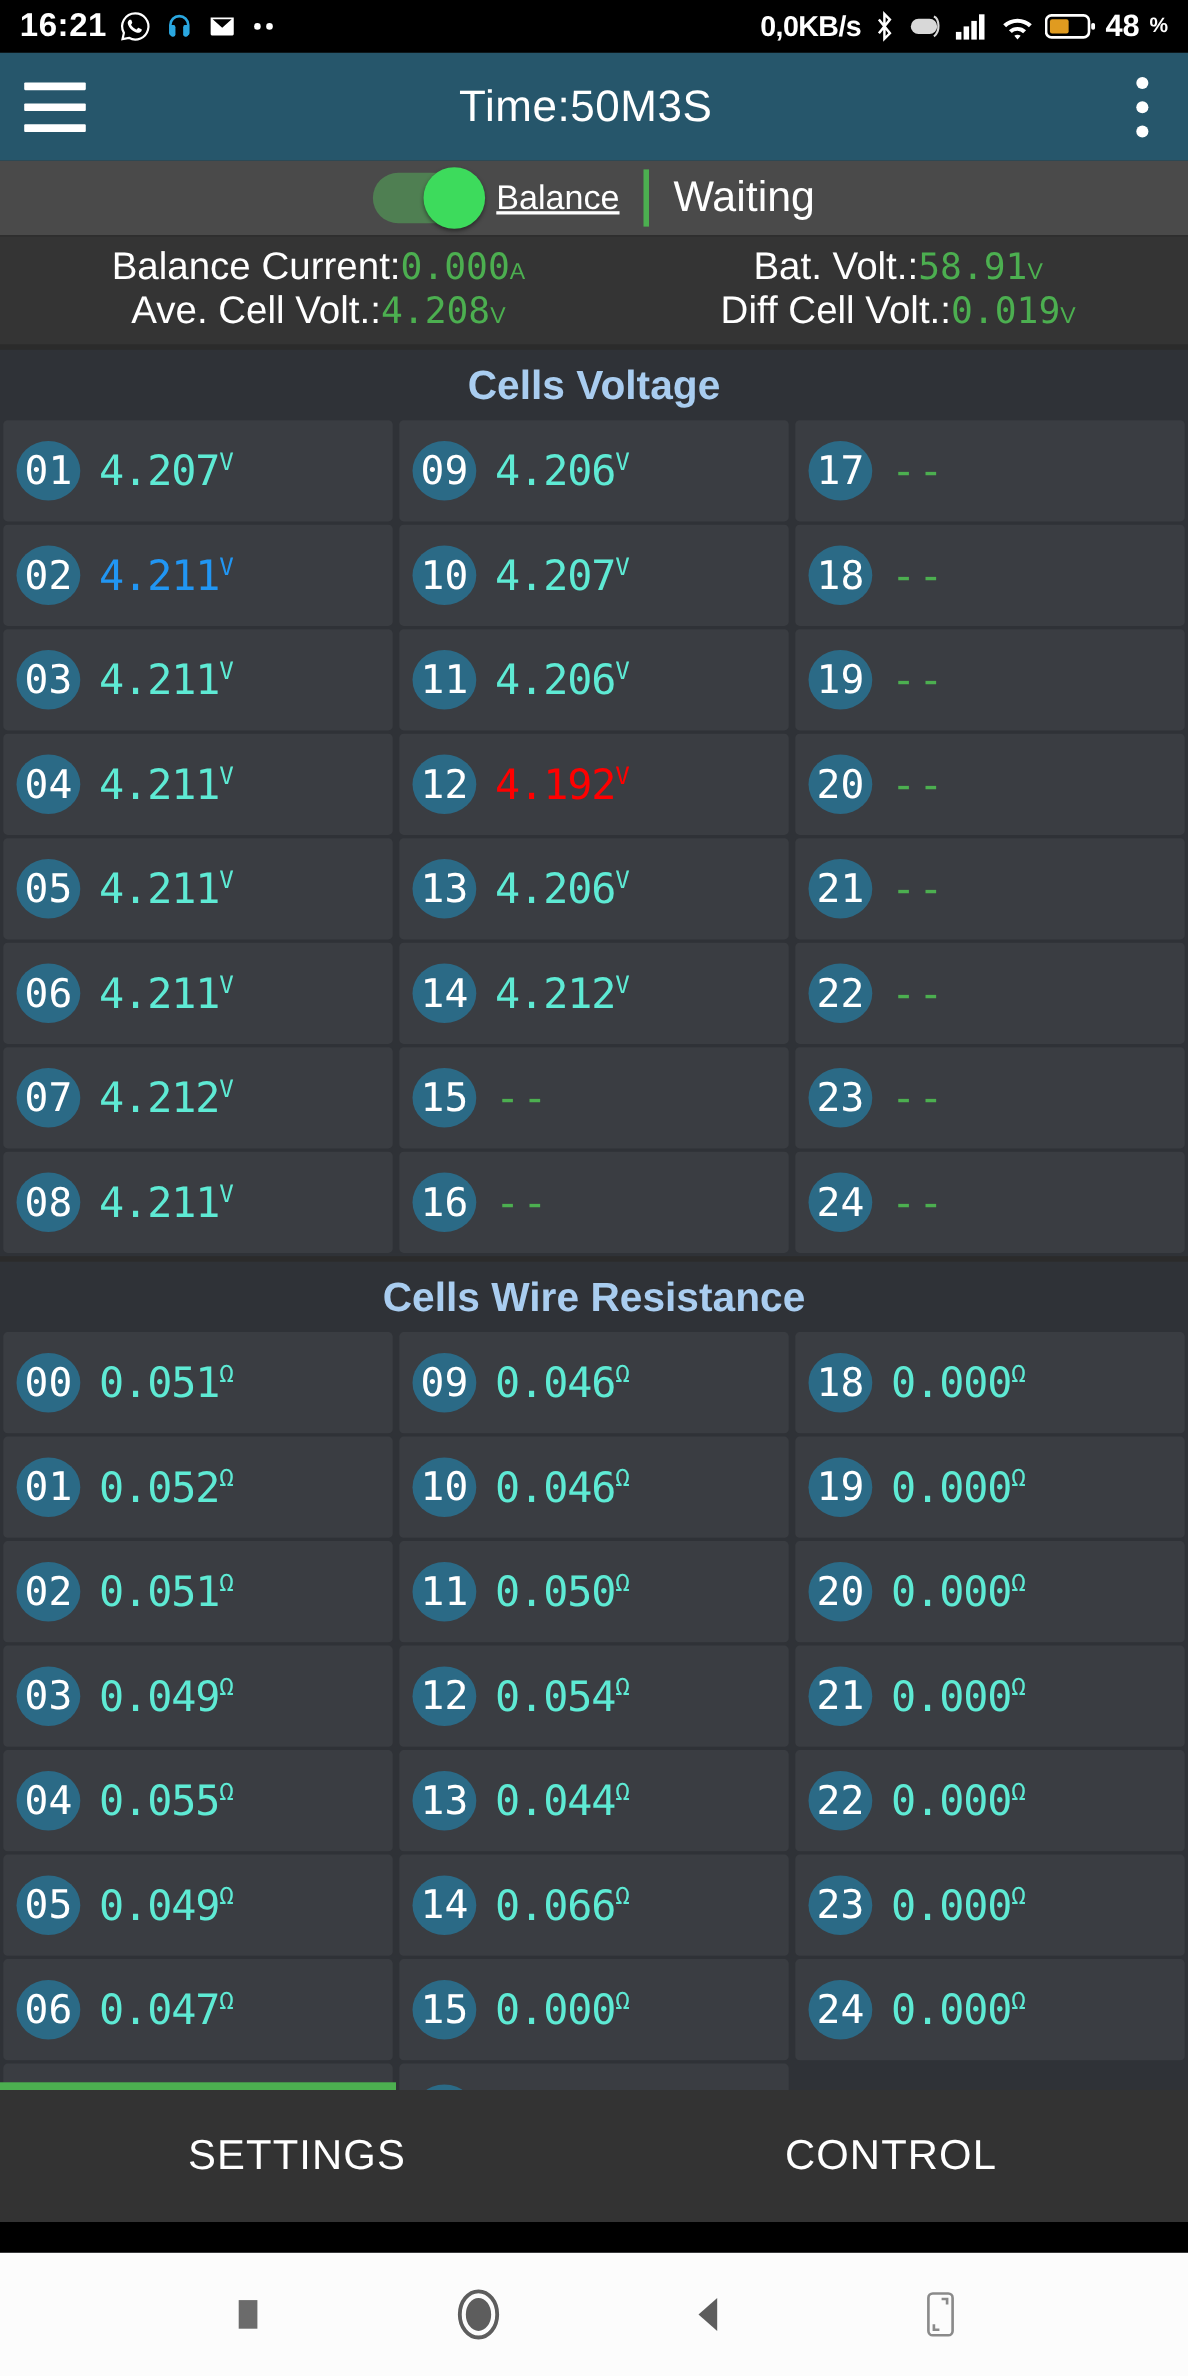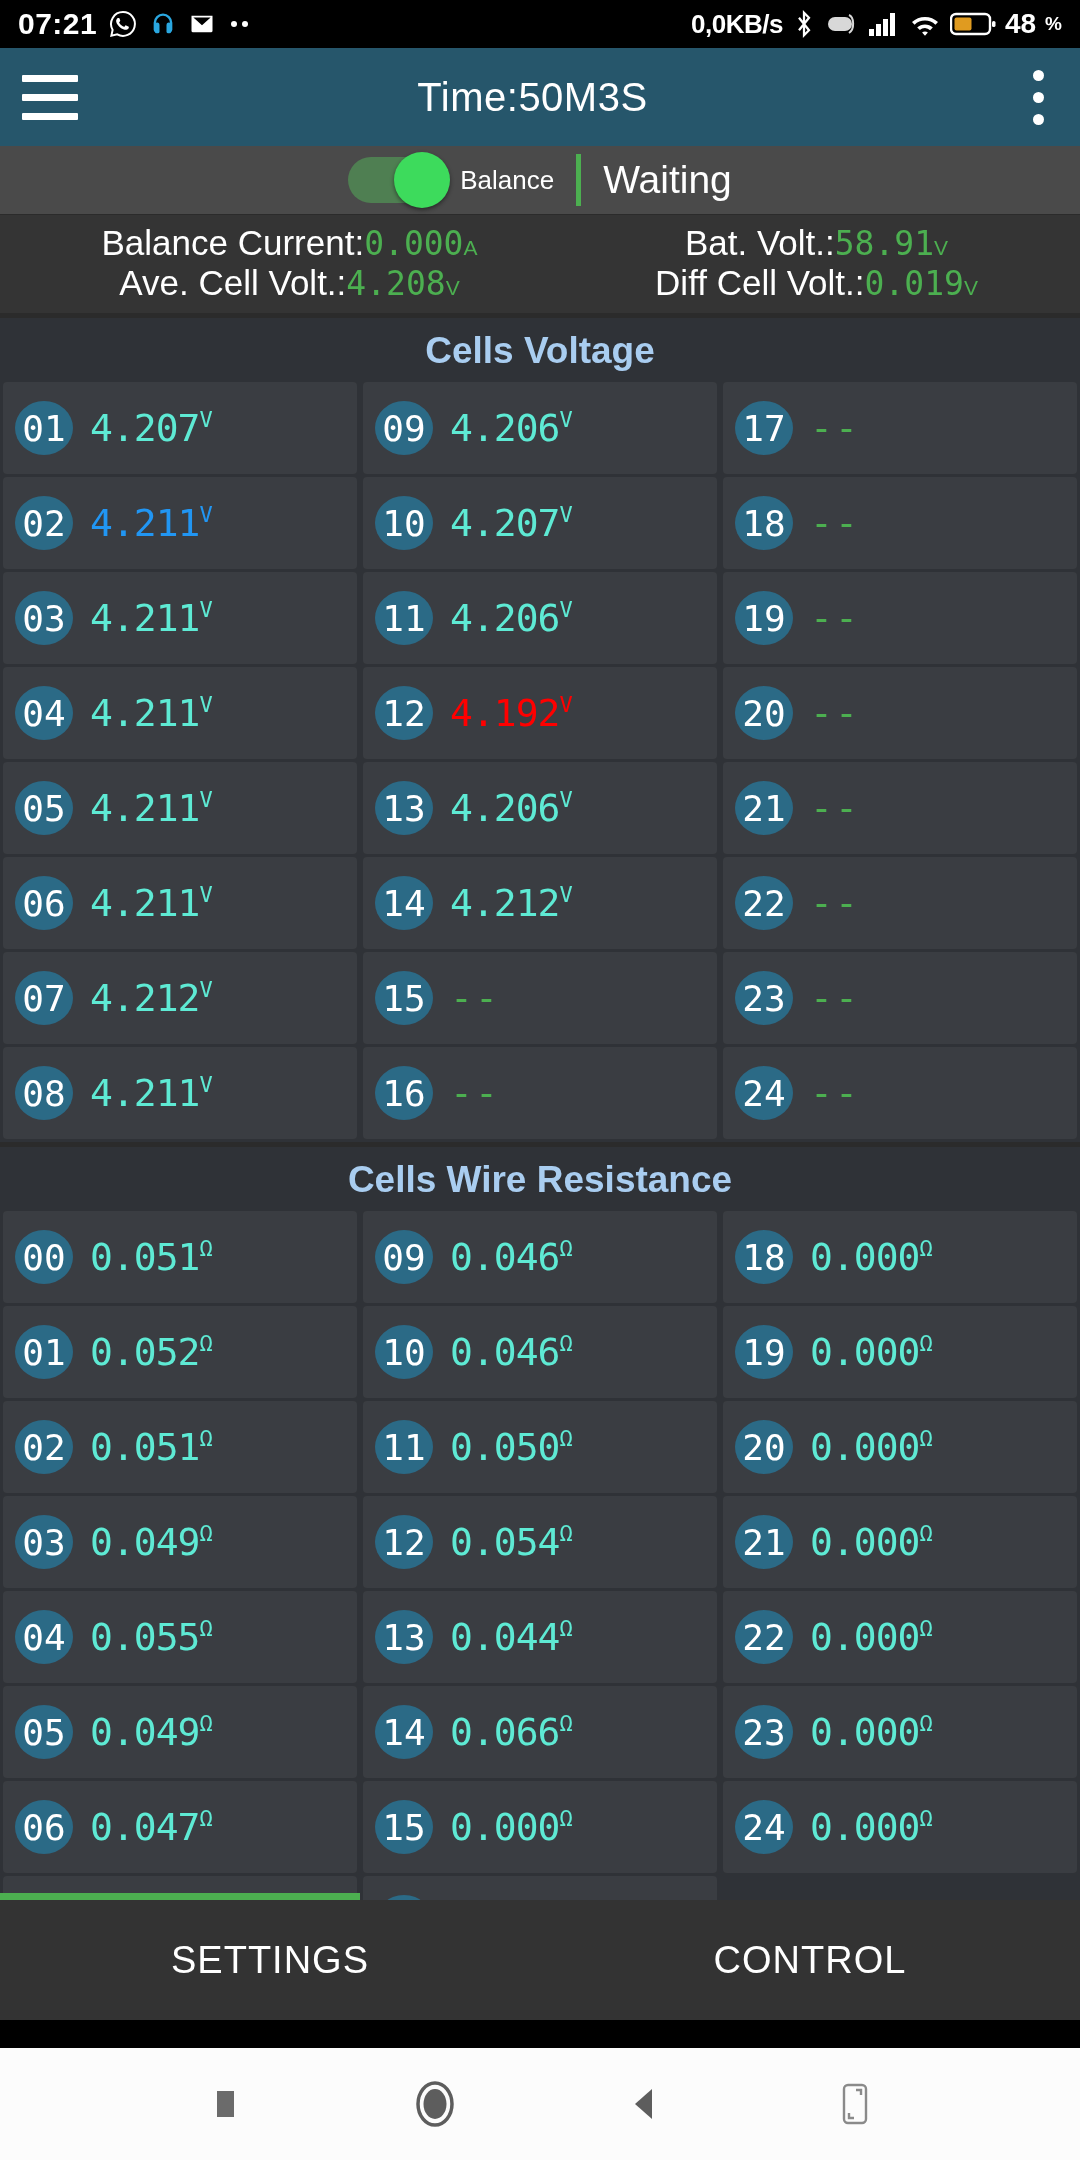--- a/index.html
+++ b/index.html
@@ -47,21 +47,21 @@
   }
   .switch {
     width:96px; height:46px; border-radius:23px; background:#4f7f52;
     position:relative; margin-right:16px; cursor:pointer;
   }
   .switch::after {
     content:""; position:absolute; right:-6px; top:-5px;
     width:56px; height:56px; border-radius:50%;
     background:#3ddb5c; box-shadow:0 2px 4px rgba(0,0,0,.45);
   }
-  .balance-label { color:#fff; font-size:26px; }
+  .balance-label { color:#fff; font-size:31px;text-decoration:underline; }
   .divider-v { width:5px; height:52px; background:#4caf50; margin:0 22px; }
   .status-label { color:#fff; font-size:39px; }
 
   
   .summary {
     background:#343434; padding:8px 0 10px;
     border-top:1px solid #2b2b2b;
   }
   .sum-row { display:flex;padding-left:26px; }
   .sum-cell {
@@ -129,21 +129,21 @@
   }
   .nav-btn { cursor:pointer; display:flex; align-items:center; justify-content:center; width:110px; height:110px;}
 </style>
 </head>
 <body>
 
 <div class="phone">
 
   <div class="statusbar">
     <div class="sb-left">
-      <span class="sb-clock">07:21</span>
+      <span class="sb-clock">16:21</span>
       <span class="icn">
         <svg width="30" height="30" viewBox="0 0 24 24">
             <path fill="none" stroke="#fff" stroke-width="1.6" d="M12 2.5A9.5 9.5 0 0 0 3.7 16.7L2.7 21.3l4.7-1A9.5 9.5 0 1 0 12 2.5Z"></path>
             <path fill="#fff" d="M9.2 7.6c-.2-.5-.4-.5-.6-.5h-.5c-.2 0-.5.1-.7.4-.3.3-.9.9-.9 2.1s.9 2.5 1 2.6c.1.2 1.7 2.8 4.3 3.8 2.1.8 2.6.7 3 .6.5-.1 1.5-.6 1.7-1.2.2-.6.2-1.1.2-1.2-.1-.1-.2-.2-.5-.3l-1.7-.8c-.2-.1-.4-.1-.6.1l-.7.9c-.1.2-.3.2-.5.1-.3-.1-1.2-.5-2.2-1.4-.8-.7-1.3-1.6-1.5-1.9-.1-.2 0-.4.1-.5l.4-.5c.1-.2.2-.3.3-.5 0-.2 0-.3-.1-.5l-.5-1.3Z"></path>
           </svg>
       </span>
       <span class="icn">
         <svg width="28" height="28" viewBox="0 0 24 24">
             <path fill="#2aa7e0" d="M12 3a8 8 0 0 0-8 8v6a2 2 0 0 0 2 2h2v-8H6v-0a6 6 0 0 1 12 0h-2v8h2a2 2 0 0 0 2-2v-6a8 8 0 0 0-8-8Z"></path>
             <rect x="5" y="11" width="4" height="9" rx="1.6" fill="#2aa7e0"></rect>

